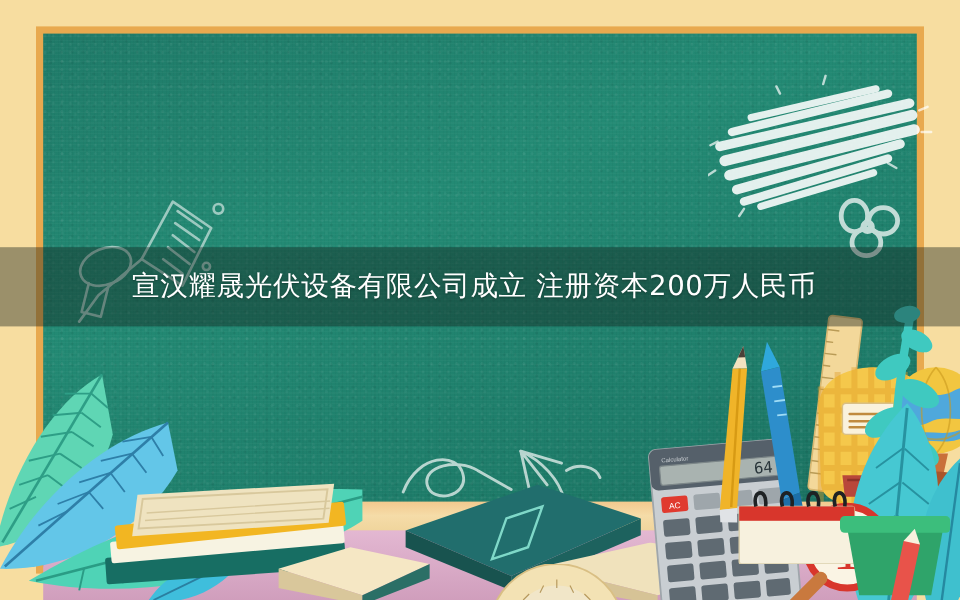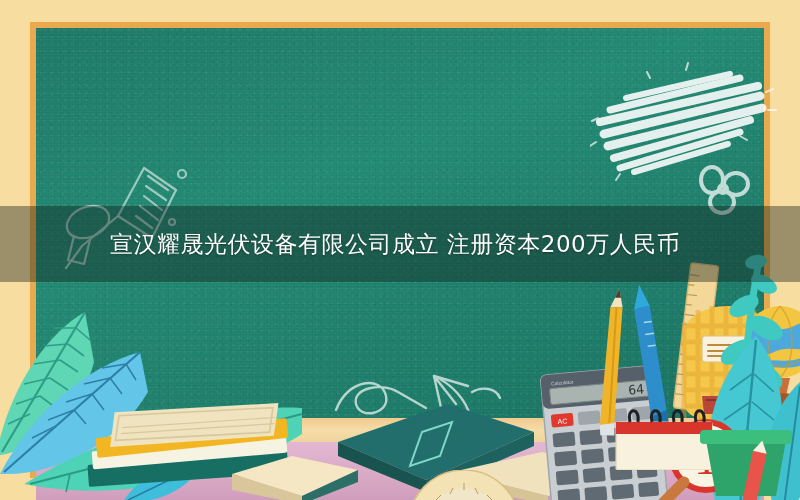--- a/index.html
+++ b/index.html
@@ -64,21 +64,21 @@
     background: linear-gradient(180deg, rgba(255,255,255,.18), rgba(0,0,0,.06));
   }
 
   .obj { position: absolute; }
   
   .book { position: absolute; border-radius: 2px; }
 
   
   .text-band {
     position: absolute;
-    left: 0; right: 0; top: 206px; height: 76px;
+    left: 0; right: 0; top: 206px; height: 66px;
     background: rgba(18, 30, 26, 0.40);
     display: flex;
     align-items: center;
     padding-left: 110px;
     z-index: 40;
   }
   .headline {
     color: #FFFFFF;
     font-size: 23px;
     line-height: 1;

